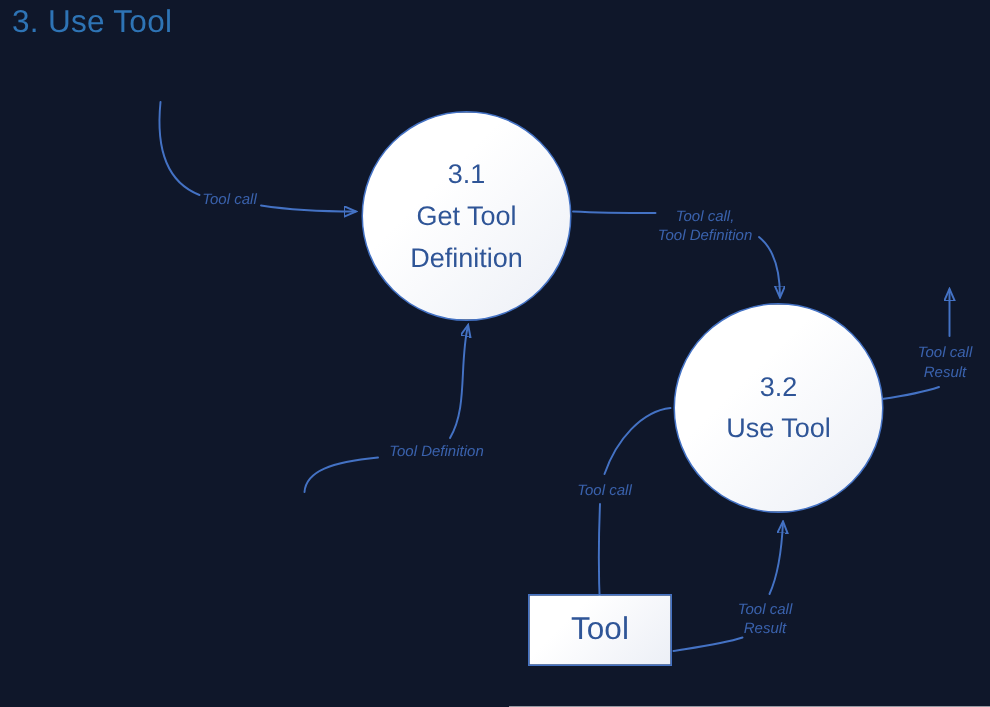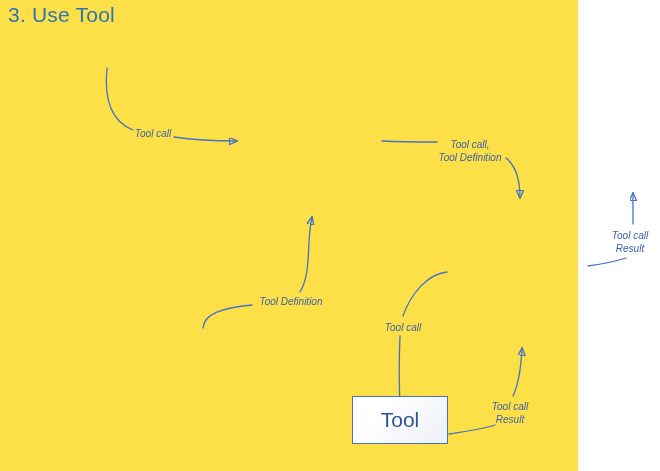--- a/index.html
+++ b/index.html
@@ -6,23 +6,23 @@
     margin: 0;
     padding: 0;
     background: #ffffff;
     width: 660px;
     height: 471px;
     overflow: hidden;
     font-family: "Liberation Sans", sans-serif;
   }
   .canvas {
     position: relative;
-    width: 578px;
+    width: 660px;
     height: 471px;
-    background: #fde047;
+    background: #0f172a;
   }
   .diagram-title {
     position: absolute;
     left: 8px;
     top: 3px;
     font-size: 21px;
     font-weight: 400;
     color: #2E74B5;
     letter-spacing: 0.2px;
   }
@@ -105,21 +105,30 @@
     <path d="M 447,272 C 428,274 411,293 403,316"></path>
     <path d="M 400,336 C 399,360 399,384 400,405" marker-end="url(#arrow)"></path>
 
     <path d="M 449,434 C 468,431 483,429 495,425"></path>
     <path d="M 513,396 C 518,385 521,370 522,348" marker-end="url(#arrow)"></path>
 
     <path d="M 588,266 C 602,264 614,262 626,258"></path>
     <path d="M 633,224 L 633,193" marker-end="url(#arrow)"></path>
   </svg>
 
+  <div class="process-circle" style="left:241px; top:74px;">
+    <div>3.1</div>
+    <div>Get Tool</div>
+    <div>Definition</div>
+  </div>
 
+  <div class="process-circle small-gap" style="left:449px; top:202px;">
+    <div>3.2</div>
+    <div>Use Tool</div>
+  </div>
 
   <div class="external-entity" style="left:352px; top:396px; width:96px; height:48px;">
     <div>Tool</div>
   </div>
 
   <div class="flow-label" style="left:123px; top:127px; width:60px;">
     <div>Tool call</div>
   </div>
 
   <div class="flow-label" style="left:425px; top:138px; width:90px;">

